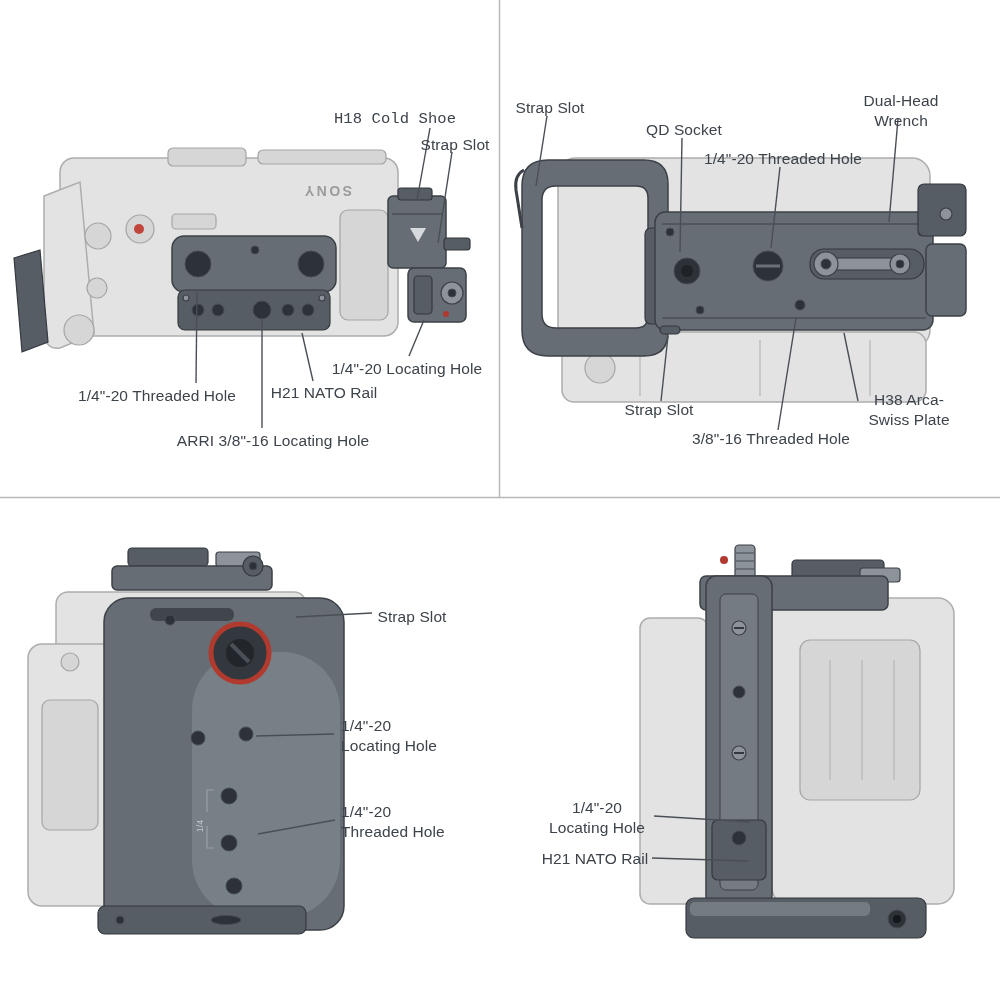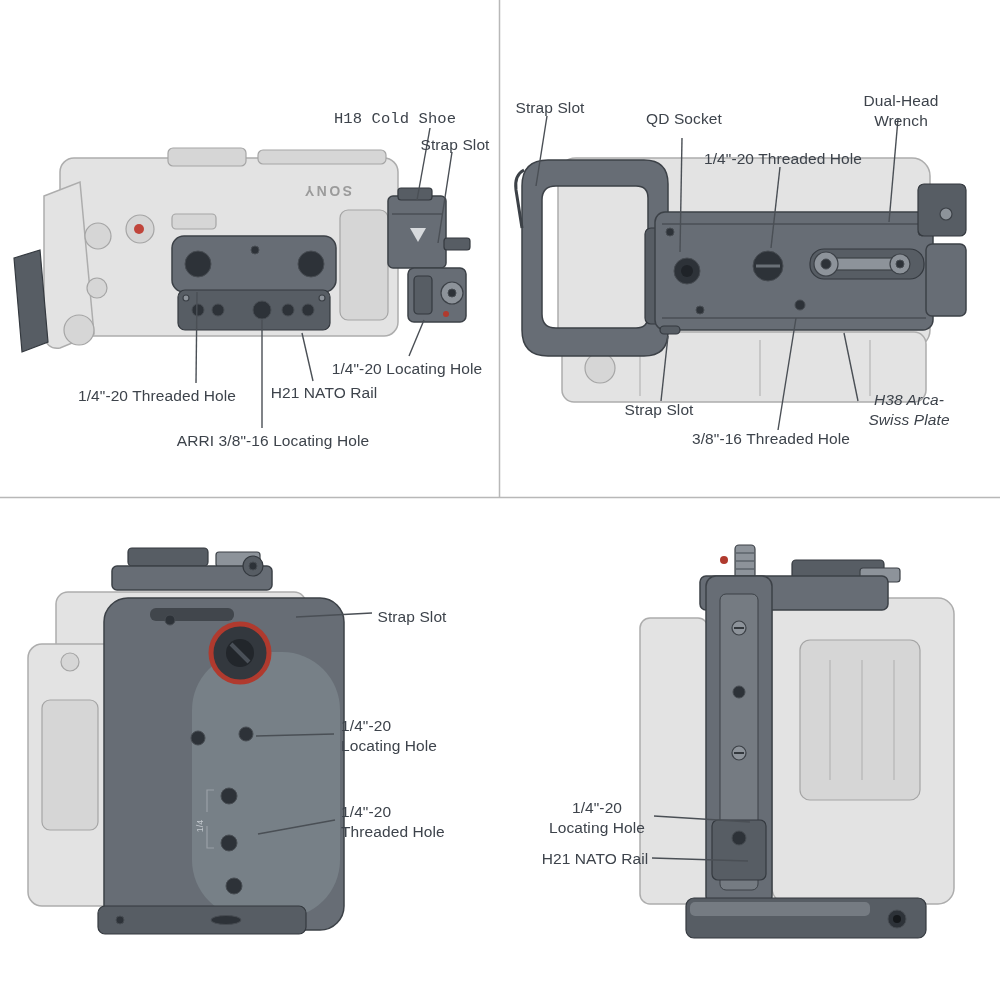--- a/index.html
+++ b/index.html
@@ -262,25 +262,25 @@
   </svg>
 
   <div class="label center" style="left:395px; top:120px;font-family:Liberation Mono, monospace;">H18 Cold Shoe</div>
   <div class="label center" style="left:455px; top:145px;">Strap Slot</div>
   <div class="label center" style="left:407px; top:369px;">1/4"-20 Locating Hole</div>
   <div class="label center" style="left:157px; top:396px;">1/4"-20 Threaded Hole</div>
   <div class="label center" style="left:324px; top:393px;">H21 NATO Rail</div>
   <div class="label center" style="left:273px; top:441px;">ARRI 3/8"-16 Locating Hole</div>
 
   <div class="label center" style="left:550px; top:108px;">Strap Slot</div>
-  <div class="label center" style="left:684px; top:119px;">QD Socket</div>
+  <div class="label center" style="left:684px; top:130px;">QD Socket</div>
   <div class="label center" style="left:901px; top:111px;">Dual-Head Wrench</div>
   <div class="label center" style="left:783px; top:159px;">1/4"-20 Threaded Hole</div>
   <div class="label center" style="left:659px; top:410px;">Strap Slot</div>
-  <div class="label center" style="left:909px; top:410px;font-style:italic;">H38 Arca-Swiss Plate</div>
+  <div class="label center" style="left:909px; top:410px;">H38 Arca-Swiss Plate</div>
   <div class="label center" style="left:771px; top:439px;">3/8"-16 Threaded Hole</div>
 
   <div class="label center" style="left:412px; top:617px;">Strap Slot</div>
   <div class="label" style="left:341px; top:716px;">1/4"-20
 Locating Hole</div>
   <div class="label" style="left:341px; top:802px;">1/4"-20
 Threaded Hole</div>
 
   <div class="label center" style="left:597px; top:818px;">1/4"-20
 Locating Hole</div>

